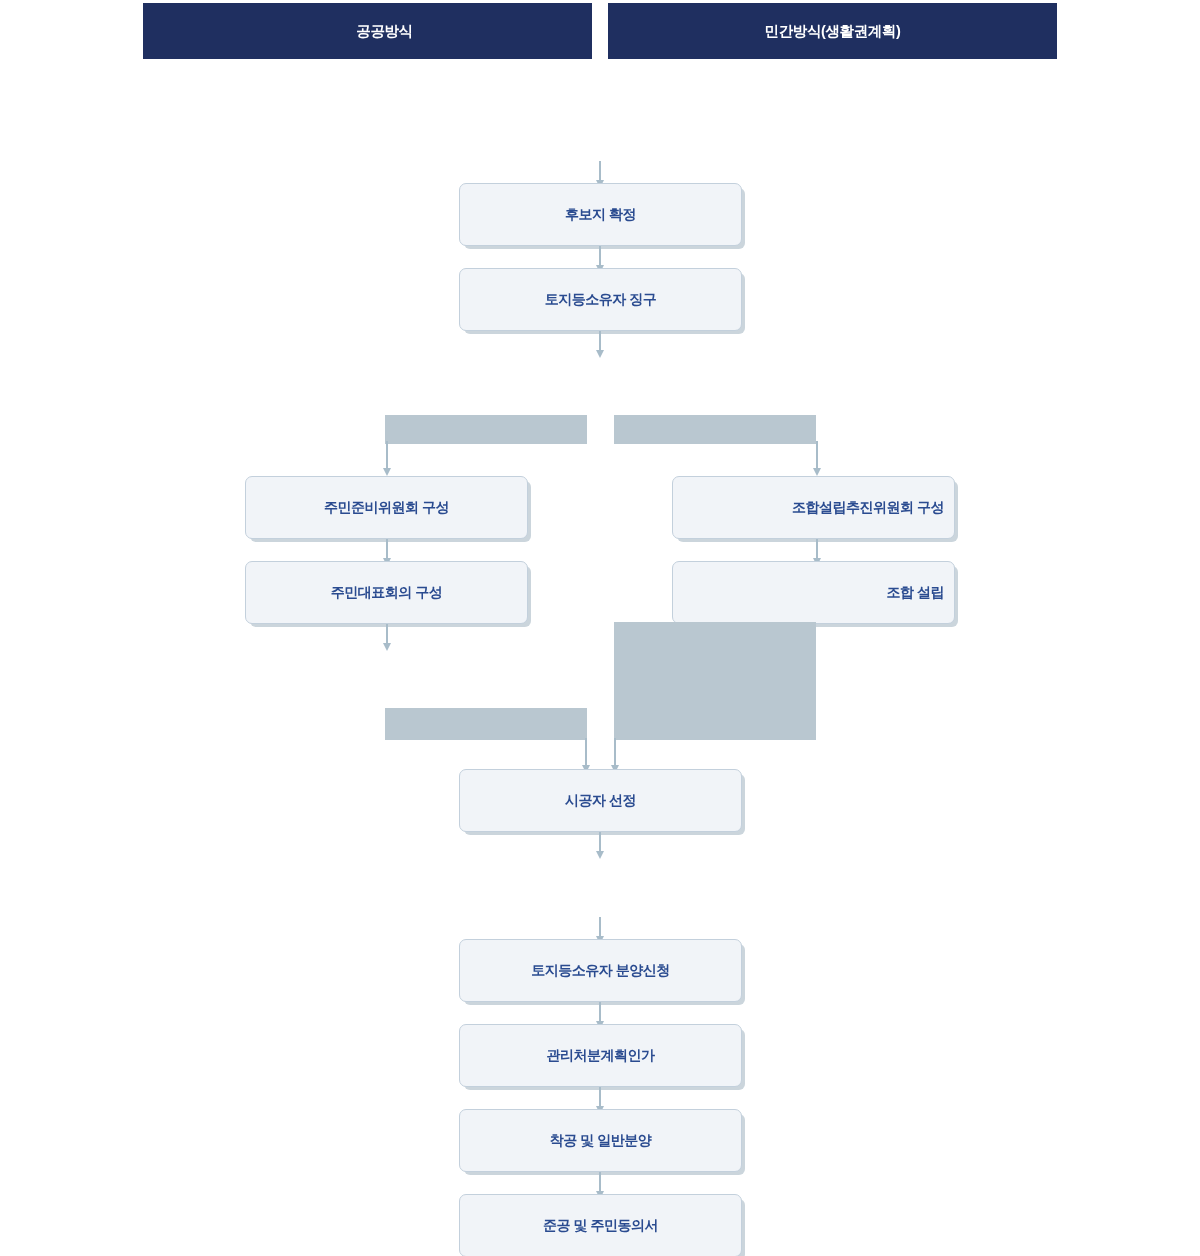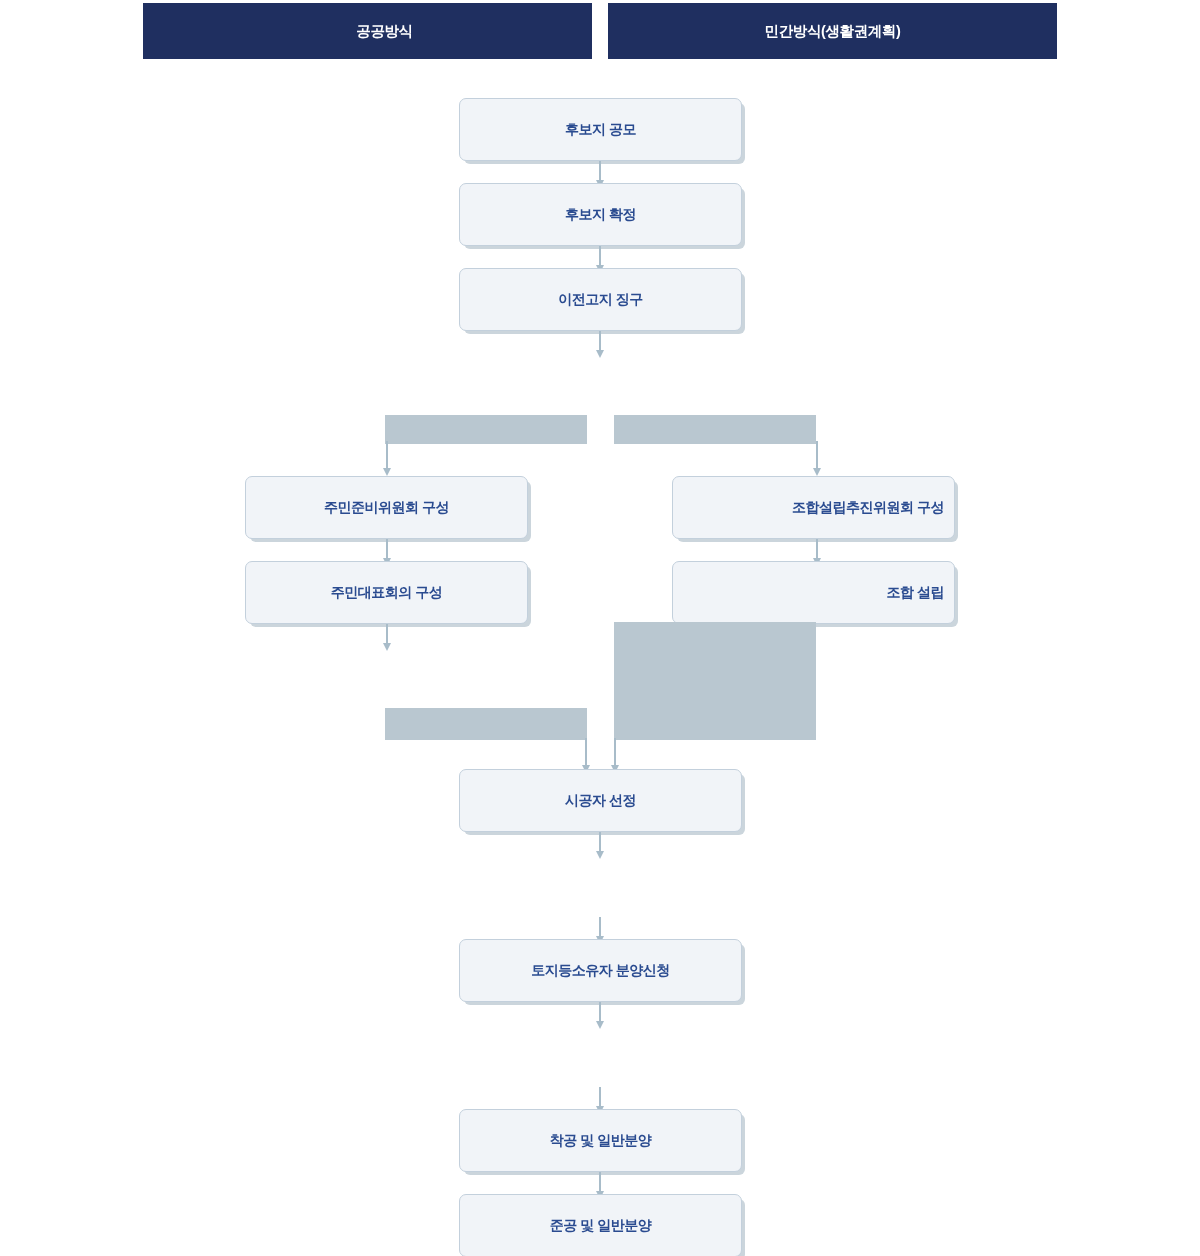--- a/index.html
+++ b/index.html
@@ -87,32 +87,29 @@
 
 <div id="stage">
 
   <div class="hdr" id="hdr-public">
     <span>공공방식</span>
   </div>
   <div class="hdr" id="hdr-private">
     <span>민간방식(생활권계획)</span>
   </div>
 
-  <div class="box center" style="top:98px">
-    <span>후보지 공모</span>
-  </div>
   <div class="arrow" style="left:599px; top:161px; height:20px"></div>
 
   <div class="box center" style="top:183px">
     <span>후보지 확정</span>
   </div>
   <div class="arrow" style="left:599px; top:246px; height:20px"></div>
 
   <div class="box center" style="top:268px">
-    <span>이전고지 징구</span>
+    <span>토지등소유자 징구</span>
   </div>
   <div class="arrow" style="left:599px; top:331px; height:20px"></div>
 
 
   <div class="bridge" style="left:385px; top:415px; width:202px; height:29px"></div>
   <div class="bridge" style="left:614px; top:415px; width:202px; height:29px"></div>
 
   <div class="arrow" style="left:386px; top:441px; height:28px"></div>
   <div class="arrow" style="left:816px; top:441px; height:28px"></div>
 
@@ -147,24 +144,27 @@
   </div>
   <div class="arrow" style="left:599px; top:832px; height:20px"></div>
 
   <div class="arrow" style="left:599px; top:917px; height:20px"></div>
 
   <div class="box center" style="top:939px">
     <span>토지등소유자 분양신청</span>
   </div>
   <div class="arrow" style="left:599px; top:1002px; height:20px"></div>
 
+  <div class="box center" style="top:1024px">
+    <span>관리처분계획인가</span>
+  </div>
   <div class="arrow" style="left:599px; top:1087px; height:20px"></div>
 
   <div class="box center" style="top:1109px">
     <span>착공 및 일반분양</span>
   </div>
   <div class="arrow" style="left:599px; top:1172px; height:20px"></div>
 
   <div class="box center" style="top:1194px">
-    <span>준공 및 일반분양</span>
+    <span>준공 및 주민동의서</span>
   </div>
 
 </div>
 
 </body></html>

